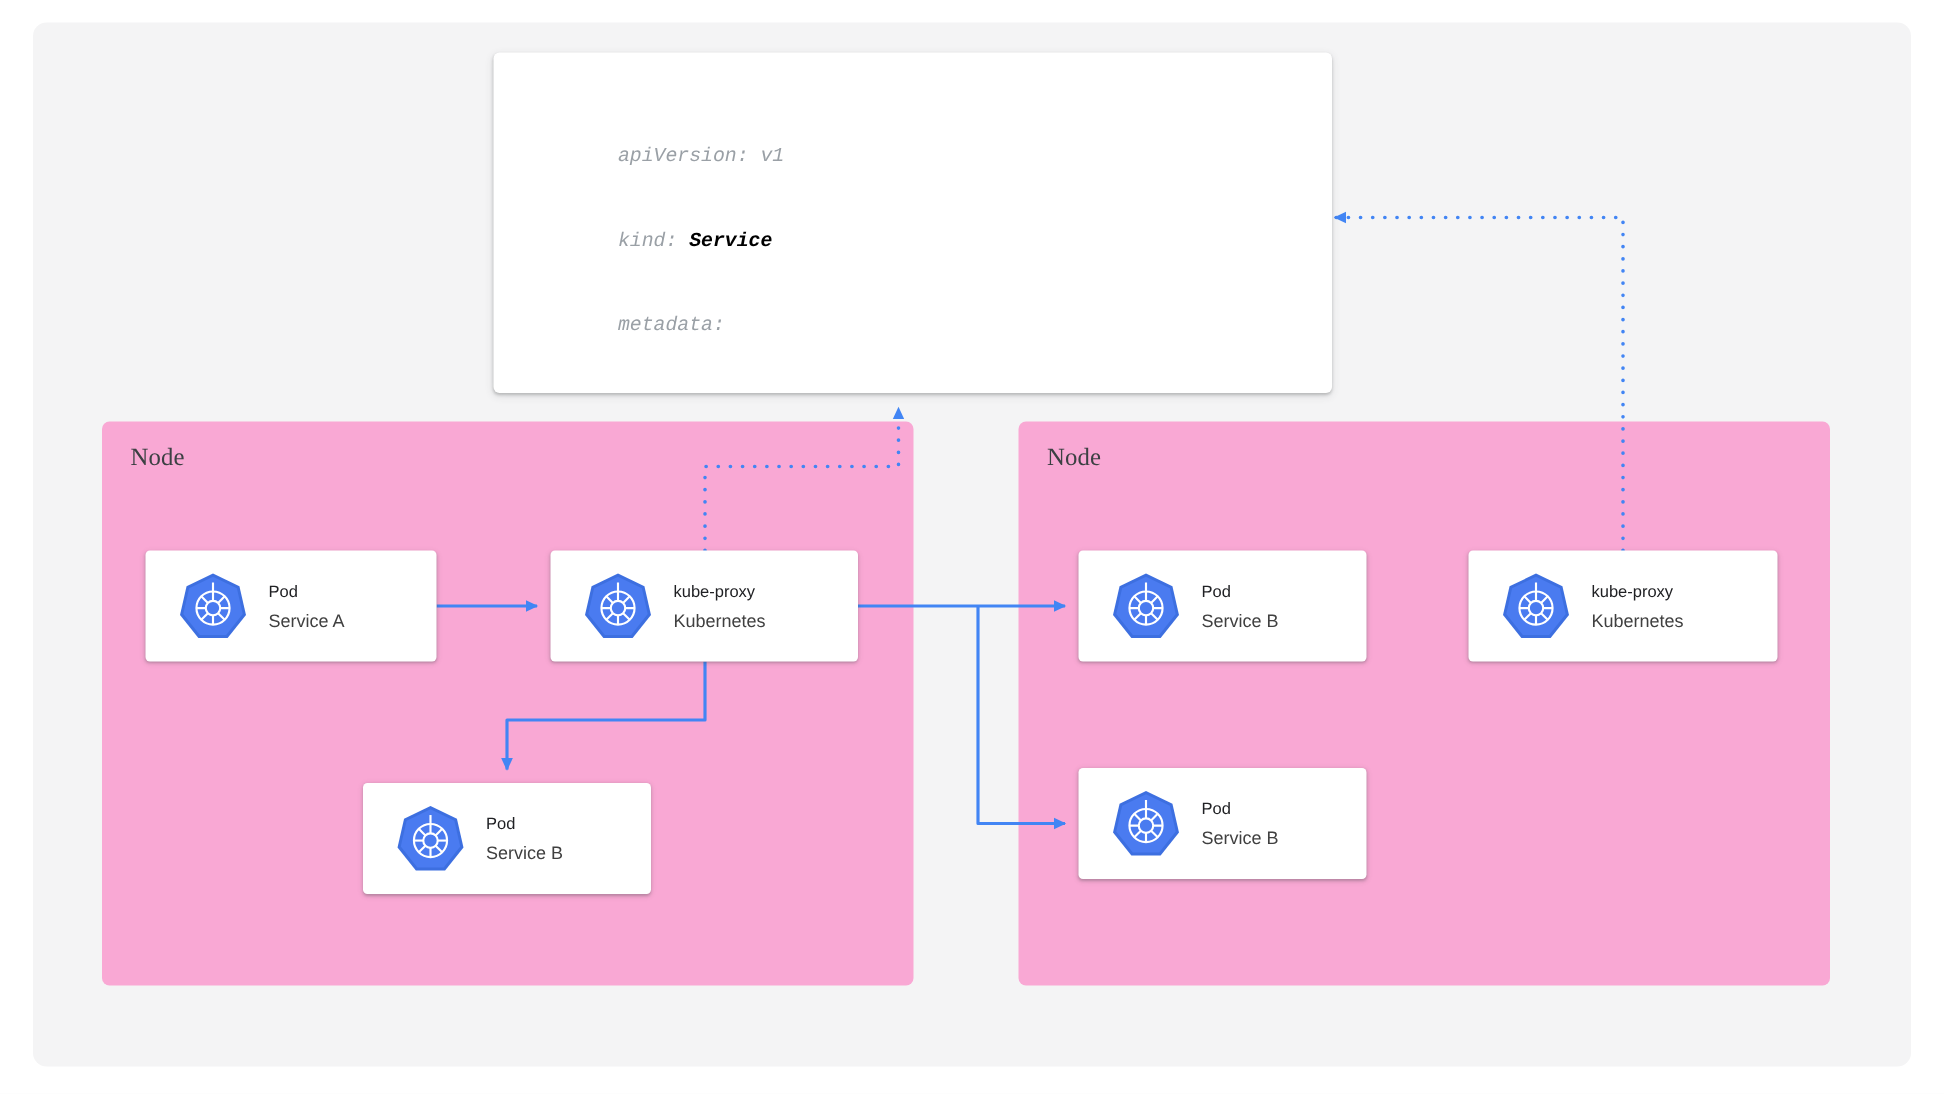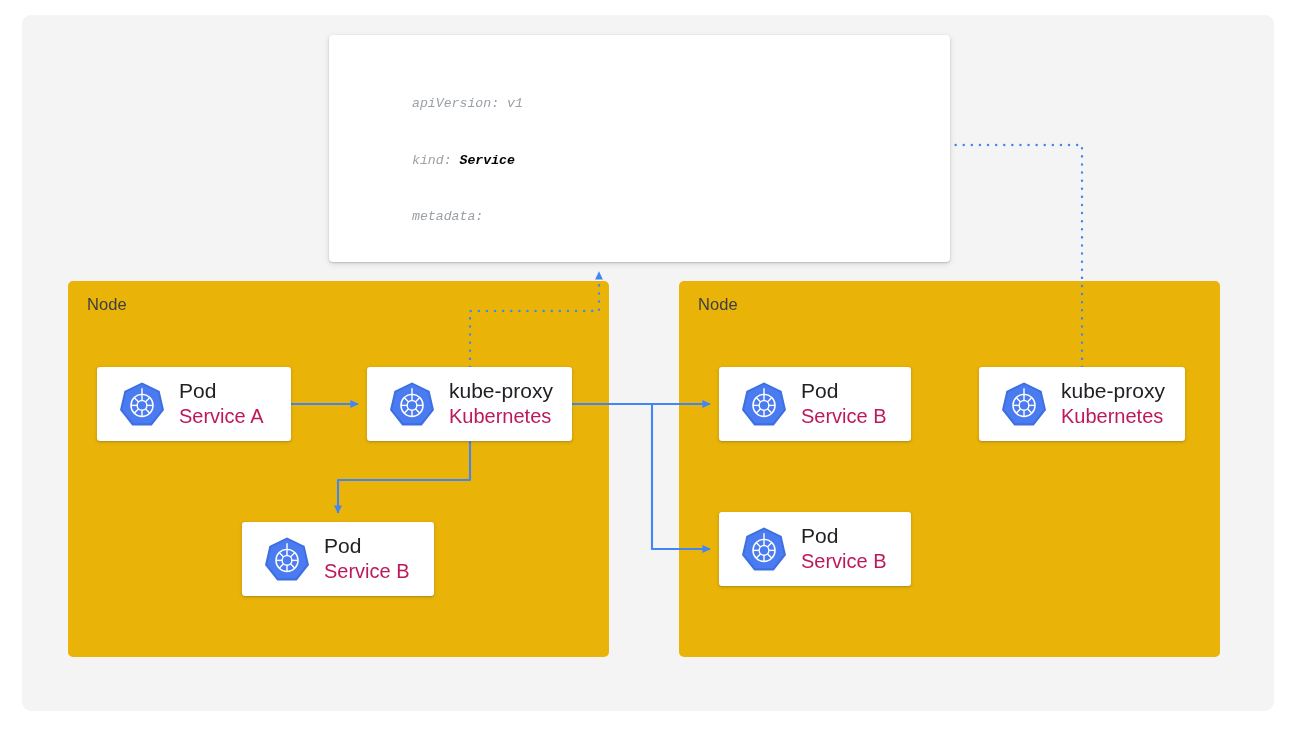--- a/index.html
+++ b/index.html
@@ -25,22 +25,23 @@
     top: 15px;
     width: 1252px;
     height: 696px;
     background: #f4f4f5;
     border-radius: 9px;
   }
 
   
   .node-panel {
     position: absolute;
-    background: #eab308;
+    background: #f9a8d4;
     border-radius: 5px;
+    font-family: Liberation Serif, serif;
   }
   .node-label {
     position: absolute;
     left: 19px;
     top: 14px;
     font-size: 16.5px;
     color: #3c4043;
     letter-spacing: .1px;
   }
 
@@ -63,36 +64,36 @@
     height: 46px;
   }
   .card .texts {
     position: absolute;
     left: 82px;
     top: 50%;
     transform: translateY(-50%);
     line-height: 1.26;
   }
   .card .t-title {
-    font-size: 21px;
+    font-size: 11px;
     color: #202124;
     white-space: nowrap;
   }
   .card .t-sub {
-    font-size: 20px;
-    color: #be185d;
+    font-size: 12px;
+    color: #404040;
     white-space: nowrap;
   }
 
   
   .yaml-card {
     position: absolute;
     left: 329px;
     top: 35px;
-    width: 621px;
+    width: 559px;
     height: 227px;
     background: #ffffff;
     border-radius: 4px;
     box-shadow: 0 1px 2px rgba(60,64,67,.26), 0 2px 6px rgba(60,64,67,.13);
     overflow: hidden;
   }
   .yaml-body {
     position: absolute;
     left: 83px;
     top: 22px;

